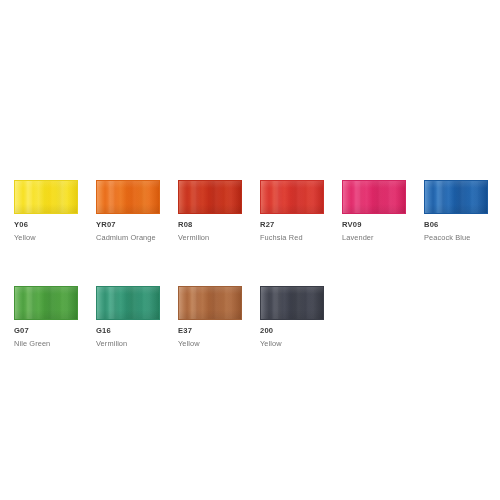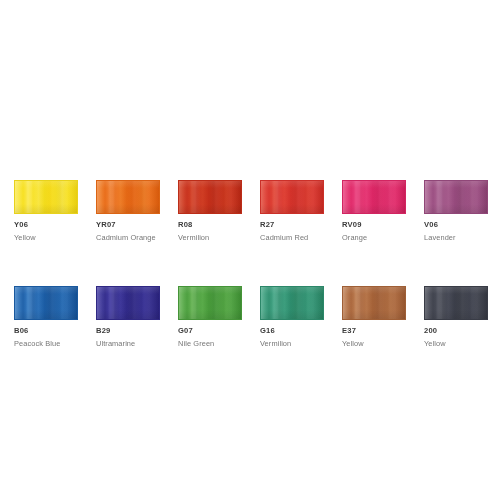--- a/index.html
+++ b/index.html
@@ -125,57 +125,39 @@
         <div class="swatch-code">R08</div>
         <div class="swatch-name">Vermilion</div>
       </div>
       <div class="swatch-cell">
         <div class="swatch-chip" style="background: rgb(216, 52, 44);">
           <div class="band-layer" style="background: linear-gradient(to right, rgb(226, 76, 60) 0%, rgb(223, 63, 51) 6%, rgb(216, 52, 44) 13%, rgb(226, 76, 60) 21%, rgb(216, 52, 44) 29%, rgb(223, 63, 51) 38%, rgb(216, 52, 44) 47%, rgb(205, 42, 34) 56%, rgb(216, 52, 44) 66%, rgb(223, 63, 51) 76%, rgb(216, 52, 44) 86%, rgb(205, 42, 34) 100%);"></div>
           <div class="gloss"></div>
           <div class="edge-shade"></div>
         </div>
         <div class="swatch-code">R27</div>
-        <div class="swatch-name">Cadmium Red</div>
+        <div class="swatch-name">Fuchsia Red</div>
       </div>
       <div class="swatch-cell">
         <div class="swatch-chip" style="background: rgb(224, 40, 104);">
           <div class="band-layer" style="background: linear-gradient(to right, rgb(234, 68, 128) 0%, rgb(230, 54, 116) 6%, rgb(224, 40, 104) 13%, rgb(234, 68, 128) 21%, rgb(224, 40, 104) 29%, rgb(230, 54, 116) 38%, rgb(224, 40, 104) 47%, rgb(213, 30, 93) 56%, rgb(224, 40, 104) 66%, rgb(230, 54, 116) 76%, rgb(224, 40, 104) 86%, rgb(213, 30, 93) 100%);"></div>
           <div class="gloss"></div>
           <div class="edge-shade"></div>
         </div>
         <div class="swatch-code">RV09</div>
-        <div class="swatch-name">Orange</div>
-      </div>
-      <div class="swatch-cell">
-        <div class="swatch-chip" style="background: rgb(154, 76, 128);">
-          <div class="band-layer" style="background: linear-gradient(to right, rgb(173, 104, 149) 0%, rgb(165, 90, 139) 6%, rgb(154, 76, 128) 13%, rgb(173, 104, 149) 21%, rgb(154, 76, 128) 29%, rgb(165, 90, 139) 38%, rgb(154, 76, 128) 47%, rgb(141, 66, 115) 56%, rgb(154, 76, 128) 66%, rgb(165, 90, 139) 76%, rgb(154, 76, 128) 86%, rgb(141, 66, 115) 100%);"></div>
-          <div class="gloss"></div>
-          <div class="edge-shade"></div>
-        </div>
-        <div class="swatch-code">V06</div>
         <div class="swatch-name">Lavender</div>
       </div>
       <div class="swatch-cell">
         <div class="swatch-chip" style="background: rgb(28, 95, 168);">
           <div class="band-layer" style="background: linear-gradient(to right, rgb(58, 126, 196) 0%, rgb(42, 111, 184) 6%, rgb(28, 95, 168) 13%, rgb(58, 126, 196) 21%, rgb(28, 95, 168) 29%, rgb(42, 111, 184) 38%, rgb(28, 95, 168) 47%, rgb(20, 83, 154) 56%, rgb(28, 95, 168) 66%, rgb(42, 111, 184) 76%, rgb(28, 95, 168) 86%, rgb(20, 83, 154) 100%);"></div>
           <div class="gloss"></div>
           <div class="edge-shade"></div>
         </div>
         <div class="swatch-code">B06</div>
         <div class="swatch-name">Peacock Blue</div>
-      </div>
-      <div class="swatch-cell">
-        <div class="swatch-chip" style="background: rgb(50, 43, 140);">
-          <div class="band-layer" style="background: linear-gradient(to right, rgb(71, 64, 164) 0%, rgb(60, 53, 153) 6%, rgb(50, 43, 140) 13%, rgb(71, 64, 164) 21%, rgb(50, 43, 140) 29%, rgb(60, 53, 153) 38%, rgb(50, 43, 140) 47%, rgb(42, 35, 128) 56%, rgb(50, 43, 140) 66%, rgb(60, 53, 153) 76%, rgb(50, 43, 140) 86%, rgb(42, 35, 128) 100%);"></div>
-          <div class="gloss"></div>
-          <div class="edge-shade"></div>
-        </div>
-        <div class="swatch-code">B29</div>
-        <div class="swatch-name">Ultramarine</div>
       </div>
       <div class="swatch-cell">
         <div class="swatch-chip" style="background: rgb(74, 158, 60);">
           <div class="band-layer" style="background: linear-gradient(to right, rgb(104, 180, 86) 0%, rgb(87, 170, 71) 6%, rgb(74, 158, 60) 13%, rgb(104, 180, 86) 21%, rgb(74, 158, 60) 29%, rgb(87, 170, 71) 38%, rgb(74, 158, 60) 47%, rgb(63, 146, 51) 56%, rgb(74, 158, 60) 66%, rgb(87, 170, 71) 76%, rgb(74, 158, 60) 86%, rgb(63, 146, 51) 100%);"></div>
           <div class="gloss"></div>
           <div class="edge-shade"></div>
         </div>
         <div class="swatch-code">G07</div>
         <div class="swatch-name">Nile Green</div>
       </div>

